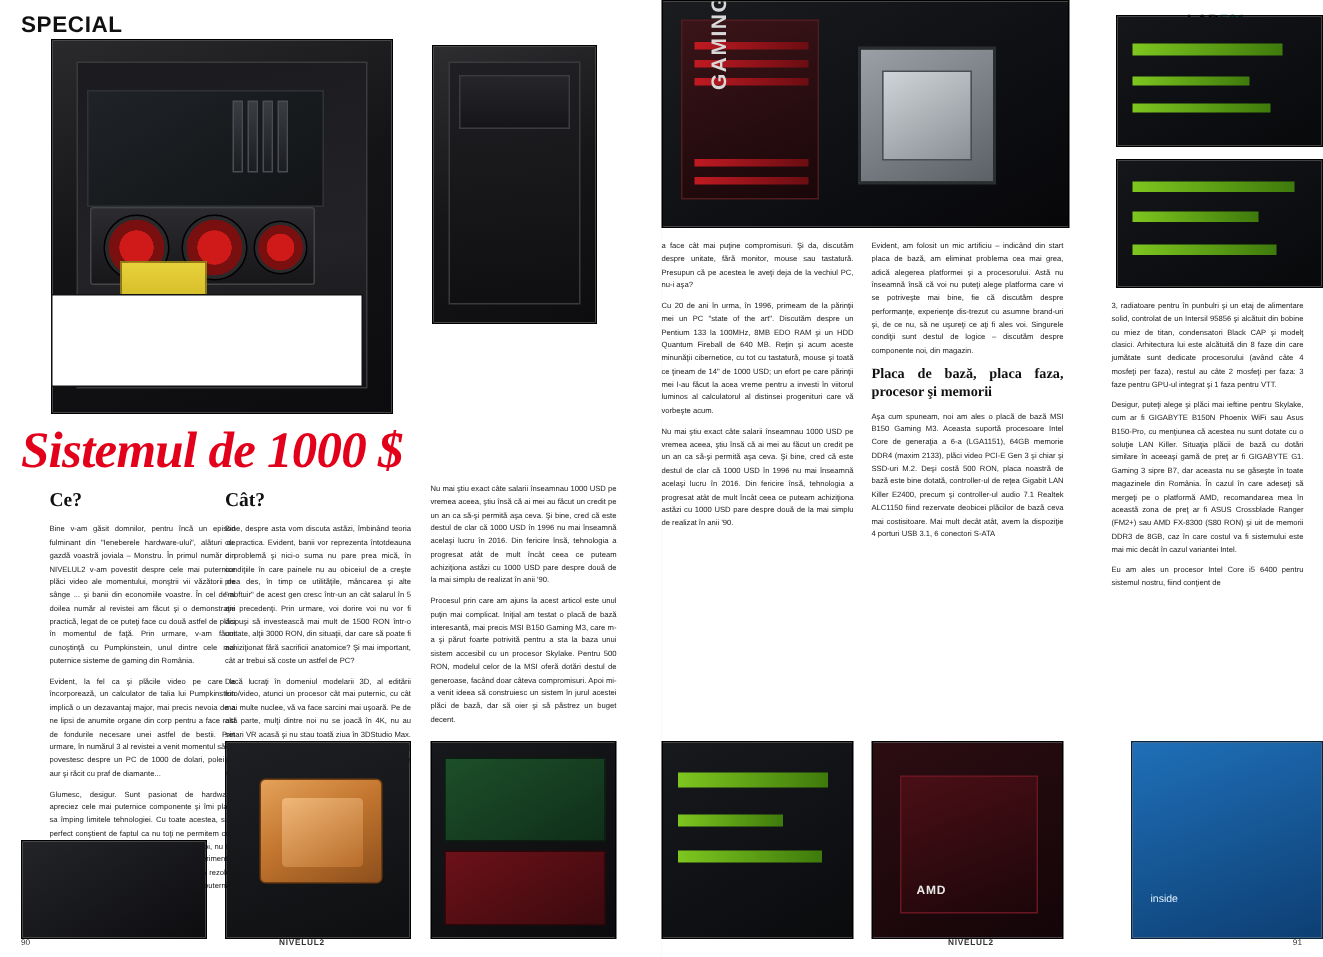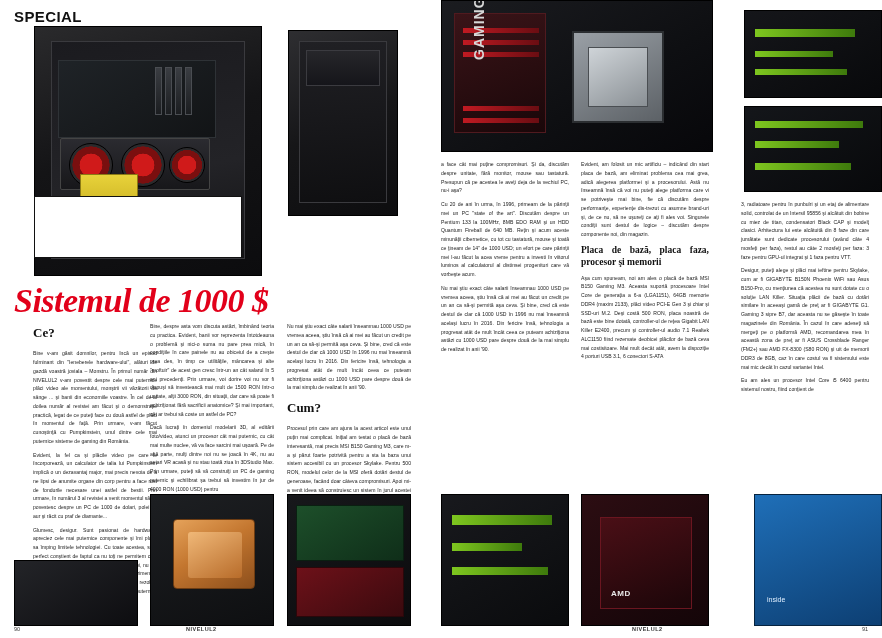--- a/index.html
+++ b/index.html
@@ -321,27 +321,27 @@
 
     <div class="body-col col-ce">
       <div class="col-head">Ce?</div>
       <p>Bine v-am găsit domnilor, pentru încă un episod fulminant din "Ieneberele hardware-ului", alături de gazdă voastră joviala – Monstru. În primul număr din NIVELUL2 v-am povestit despre cele mai puternice plăci video ale momentului, monştrii vii văzătorii de sânge ... şi banii din economiile voastre. În cel de-al doilea număr al revistei am făcut şi o demonstraţie practică, legat de ce puteţi face cu două astfel de plăci în momentul de faţă. Prin urmare, v-am făcut cunoştinţă cu Pumpkinstein, unul dintre cele mai puternice sisteme de gaming din România.</p>
       <p>Evident, la fel ca şi plăcile video pe care le încorporează, un calculator de talia lui Pumpkinstein implică o un dezavantaj major, mai precis nevoia de a ne lipsi de anumite organe din corp pentru a face rost de fondurile necesare unei astfel de bestii. Prin urmare, în numărul 3 al revistei a venit momentul să vă povestesc despre un PC de 1000 de dolari, polei cu aur şi răcit cu praf de diamante...</p>
       <p>Glumesc, desigur. Sunt pasionat de hardware, apreciez cele mai puternice componente şi îmi place sa împing limitele tehnologiei. Cu toate acestea, sunt perfect conştient de faptul ca nu toţi ne permitem cele mai puternice componente şi fie vorba între noi, nu toţi avem nevoie de ele. Oricât voiţi va experimentaţi realitatea virtuala (VR) sau să vă delectaţi în rezoluţii UHD (4K), atunci un PC dotat cu cele mai puternice plăci grafice este absolut necesar.</p>
       <p></p>
     </div>
 
     <div class="body-col col-cat">
+      <div class="col-head">Cât?</div>
       <p>Bine, despre asta vom discuta astăzi, îmbinând teoria cu practica. Evident, banii vor reprezenta întotdeauna o problemă şi nici-o suma nu pare prea mică, în condiţiile în care painele nu au obiceiul de a creşte prea des, în timp ce utilităţile, mâncarea şi alte "moftuir" de acest gen cresc într-un an cât salarul în 5 ani precedenţi. Prin urmare, voi dorire voi nu vor fi dispuşi să investească mai mult de 1500 RON într-o unitate, alţii 3000 RON, din situaţii, dar care să poate fi achiziţionat fără sacrificii anatomice? Şi mai important, cât ar trebui să coste un astfel de PC?</p>
       <p>Dacă lucraţi în domeniul modelarii 3D, al editării foto/video, atunci un procesor cât mai puternic, cu cât mai multe nuclee, vă va face sarcini mai uşoară. Pe de altă parte, mulţi dintre noi nu se joacă în 4K, nu au setari VR acasă şi nu stau toată ziua în 3DStudio Max. Prin urmare, puteţi să vă construiţi un PC de gaming puternic şi echilibrat şa trebui să investim în jur de 4000 RON (1000 USD) pentru</p>
     </div>
 
     <div class="body-col col-cum">
       <p>Nu mai ştiu exact câte salarii înseamnau 1000 USD pe vremea aceea, ştiu însă că ai mei au făcut un credit pe un an ca să-şi permită aşa ceva. Şi bine, cred că este destul de clar că 1000 USD în 1996 nu mai înseamnă acelaşi lucru în 2016. Din fericire însă, tehnologia a progresat atât de mult încât ceea ce puteam achiziţiona astăzi cu 1000 USD pare despre două de la mai simplu de realizat în anii '90.</p>
-      <div class="col-head">Cum?</div>
       <p>Procesul prin care am ajuns la acest articol este unul puţin mai complicat. Iniţial am testat o placă de bază interesantă, mai precis MSI B150 Gaming M3, care m-a şi părut foarte potrivită pentru a sta la baza unui sistem accesibil cu un procesor Skylake. Pentru 500 RON, modelul celor de la MSI oferă dotări destul de generoase, facând doar câteva compromisuri. Apoi mi-a venit ideea să construiesc un sistem în jurul acestei plăci de bază, dar să oier şi să păstrez un buget decent.</p>
     </div>
 
     <div class="photo-block">
       <div class="copper">
         <div class="copper-inner"></div>
       </div>
     </div>
 
     <div class="photo-block-btm"></div>

